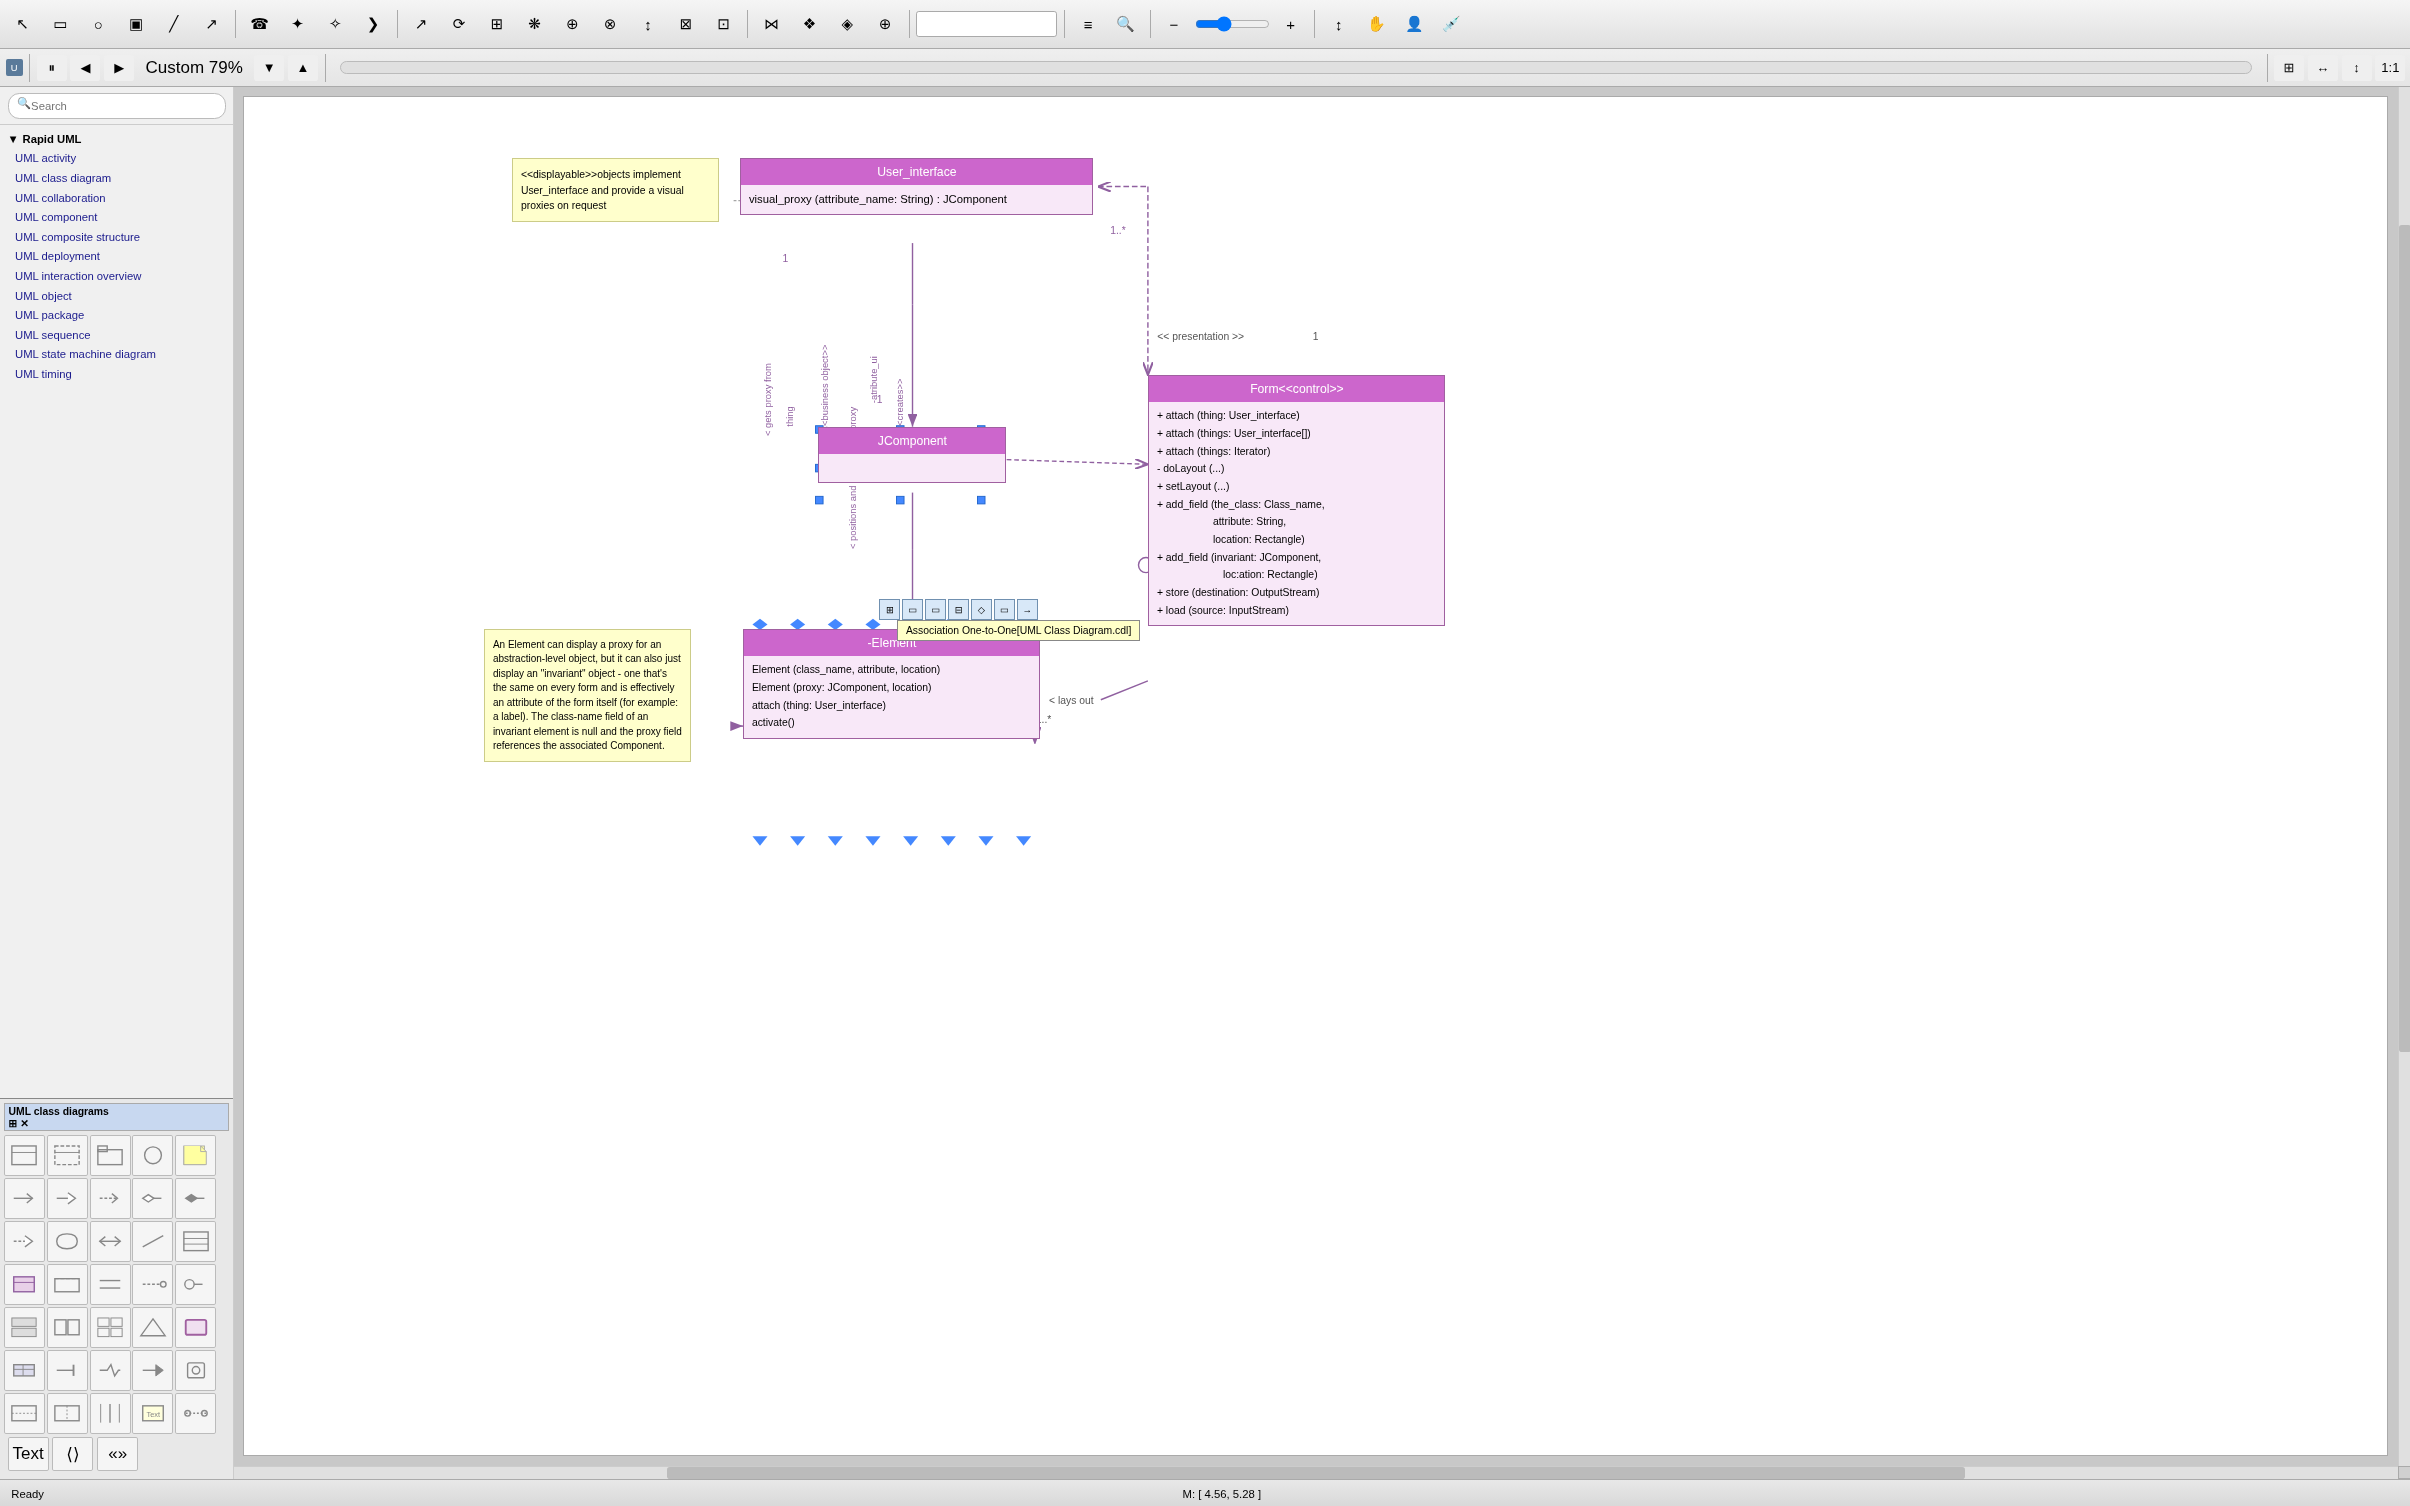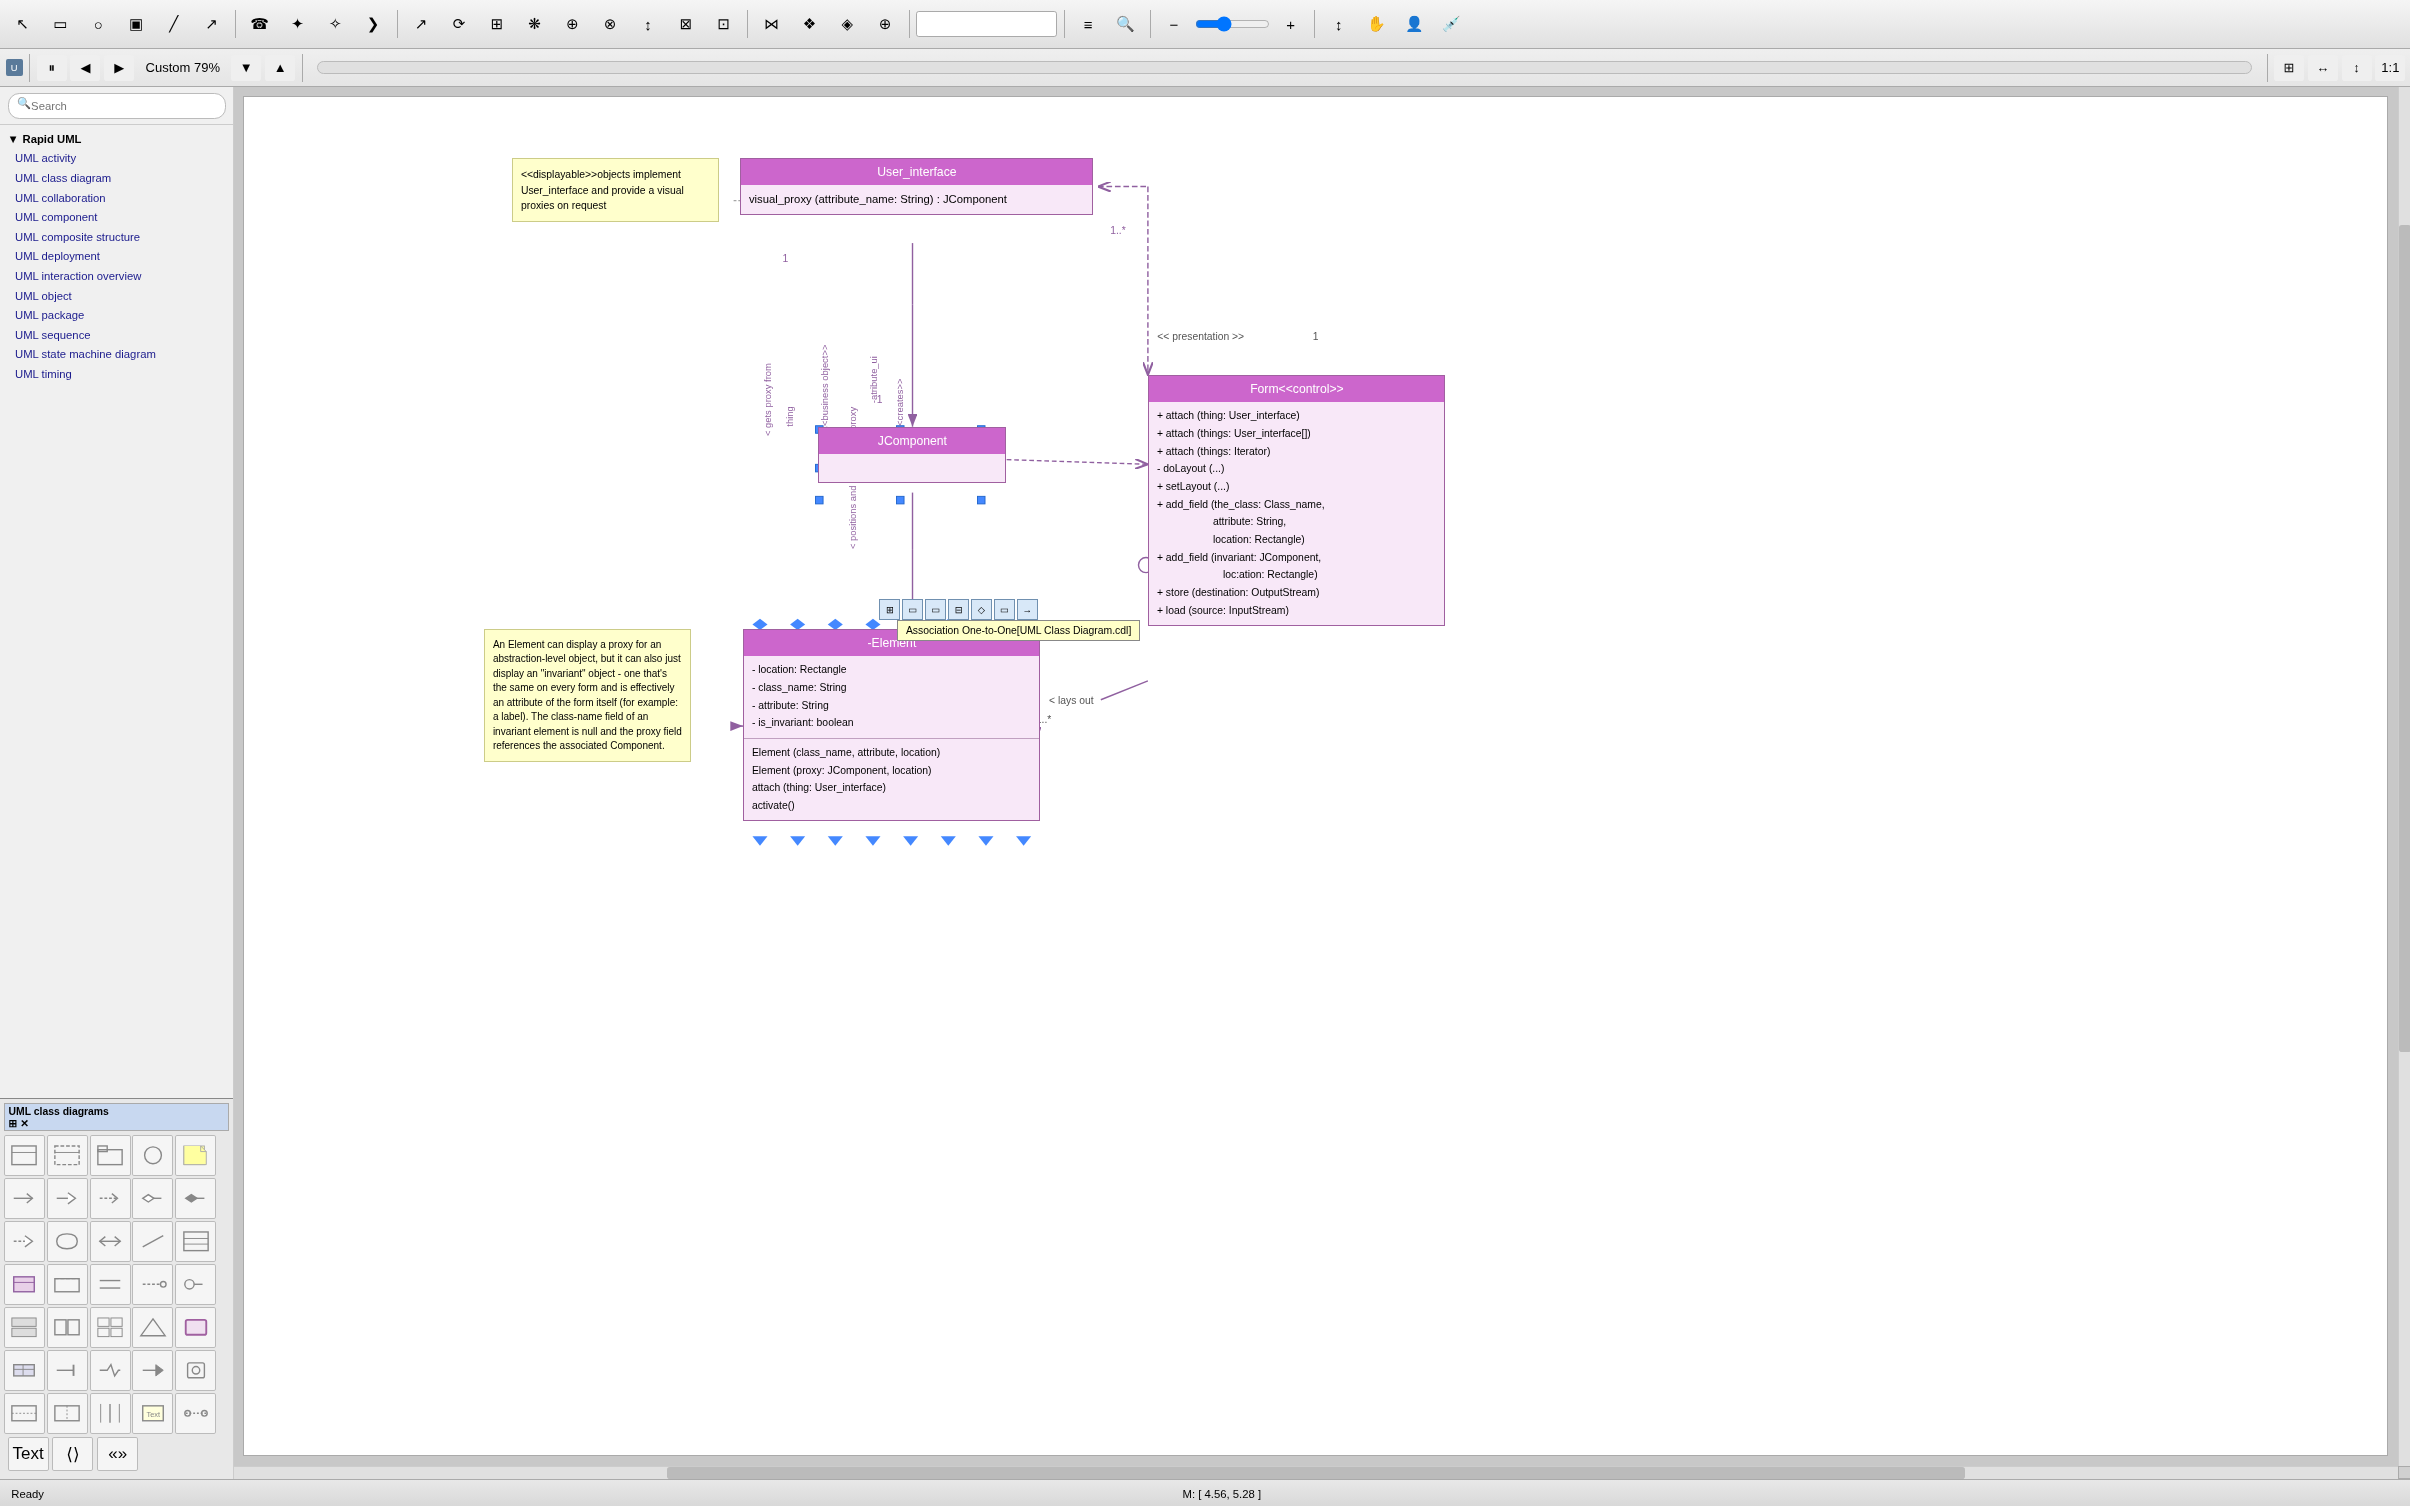--- a/index.html
+++ b/index.html
@@ -229,21 +229,21 @@
   <button class="toolbar-btn">👤</button>
   <button class="toolbar-btn">💉</button>
 </div>
 
 <div id="toolbar2">
   <div style="background:#5a7a9a; width:17px; height:17px; border-radius:1.9px; display:flex;align-items:center;justify-content:center; color:white; font-size:9.4px;">U</div>
   <div class="toolbar-separator"></div>
   <button class="tb2-btn">⏸</button>
   <button class="tb2-btn">◀</button>
   <button class="tb2-btn">▶</button>
-  <span style="font-size:13px; padding: 0 7.5px;">Custom 79%</span>
+  <span style="font-size:17px; padding: 0 7.5px;">Custom 79%</span>
   <button class="tb2-btn">▼</button>
   <button class="tb2-btn">▲</button>
   <div class="toolbar-separator"></div>
   <div style="flex:1; height:13px; background:#e0e0e0; border:0.9px solid #bbb; border-radius:6.6px; margin:0 7.5px;"></div>
   <div class="toolbar-separator"></div>
   <button class="tb2-btn">⊞</button>
   <button class="tb2-btn">↔</button>
   <button class="tb2-btn">↕</button>
   <button class="tb2-btn">1:1</button>
 </div>
@@ -638,26 +638,20 @@
             <div style="padding-left:56px;">           location: Rectangle)</div>
             <div>+ add_field (invariant: JComponent,</div>
             <div style="padding-left:66px;">           loc:ation: Rectangle)</div>
             <div>+ store (destination: OutputStream)</div>
             <div>+ load (source: InputStream)</div>
           </div>
         </div>
 
         <div class="uml-class" style="left:499px;top:532px;width:297px;">
           <div class="uml-class-header">-Element</div>
-          <div class="uml-class-body" style="font-size:10.4px;line-height:1.7;border-bottom:0.9px solid #c0a0c0;">
-            <div>- location: Rectangle</div>
-            <div>- class_name: String</div>
-            <div>- attribute: String</div>
-            <div>- is_invariant: boolean</div>
-          </div>
           <div class="uml-class-body" style="font-size:10.4px;line-height:1.7;">
             <div>Element (class_name, attribute, location)</div>
             <div>Element (proxy: JComponent, location)</div>
             <div>attach (thing: User_interface)</div>
             <div>activate()</div>
           </div>
         </div>
 
         <div class="note-box" style="left:240px;top:532px;width:254px;font-size:10px;line-height:1.45;">
           <span>An Element can display a proxy for an abstraction-level object, but it can also just display an "invariant" object - one that's the same on every form and is effectively an attribute of the form itself (for example: a label). The class-name field of an invariant element is null and the proxy field references the associated Component.</span>

